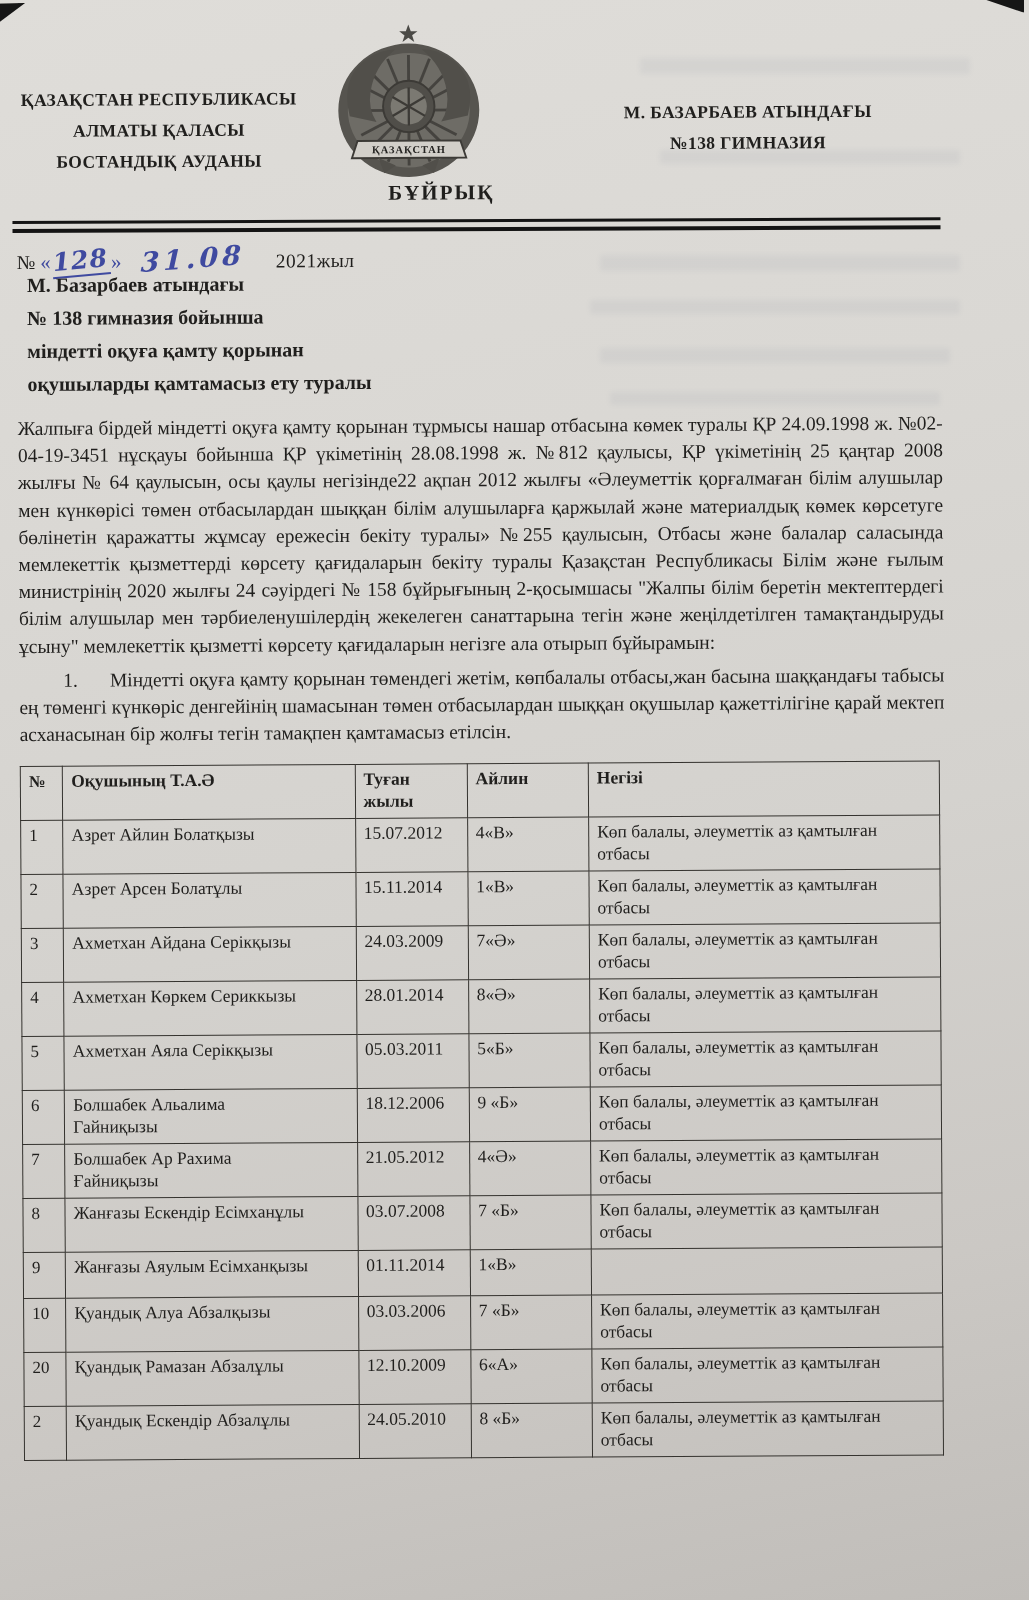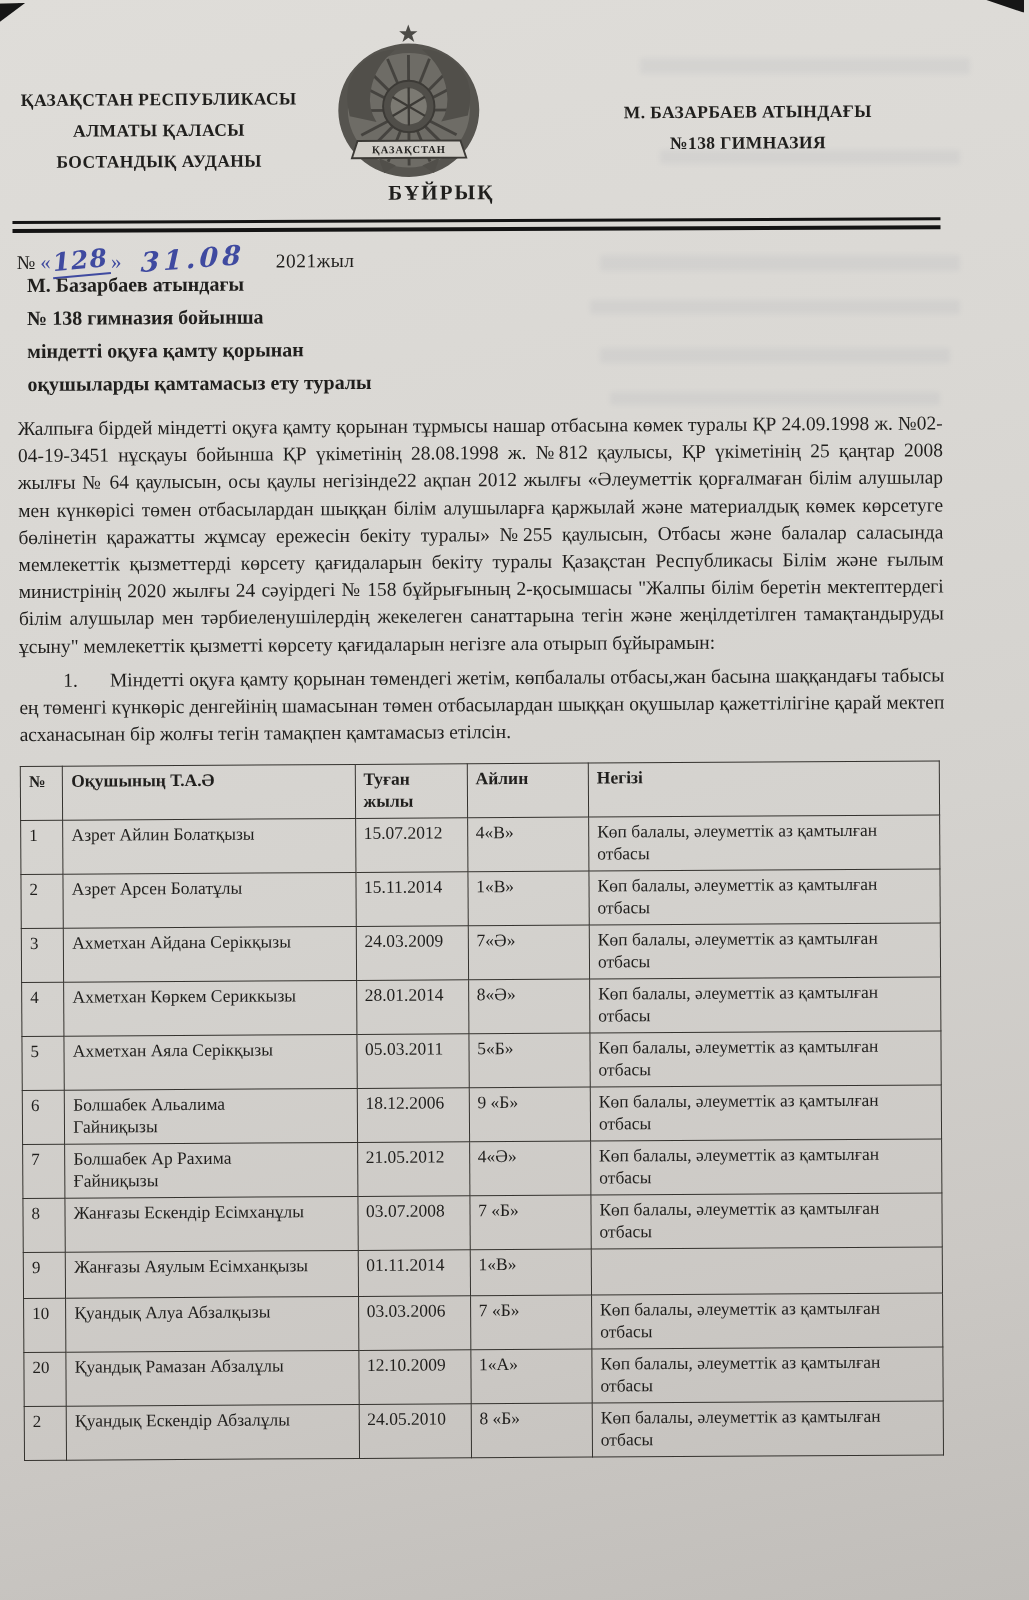--- a/index.html
+++ b/index.html
@@ -245,21 +245,21 @@
             <td class="c-no">10</td>
             <td class="c-name">Қуандық Алуа Абзалқызы</td>
             <td class="c-birth">03.03.2006</td>
             <td class="c-grade">7 «Б»</td>
             <td class="c-basis">Көп балалы, әлеуметтік аз қамтылған отбасы</td>
           </tr>
           <tr>
             <td class="c-no">20</td>
             <td class="c-name">Қуандық Рамазан Абзалұлы</td>
             <td class="c-birth">12.10.2009</td>
-            <td class="c-grade">1«А»</td>
+            <td class="c-grade">6«А»</td>
             <td class="c-basis">Көп балалы, әлеуметтік аз қамтылған отбасы</td>
           </tr>
           <tr>
             <td class="c-no">2</td>
             <td class="c-name">Қуандық Ескендір Абзалұлы</td>
             <td class="c-birth">24.05.2010</td>
             <td class="c-grade">8 «Б»</td>
             <td class="c-basis">Көп балалы, әлеуметтік аз қамтылған отбасы</td>
           </tr>
         </tbody>

